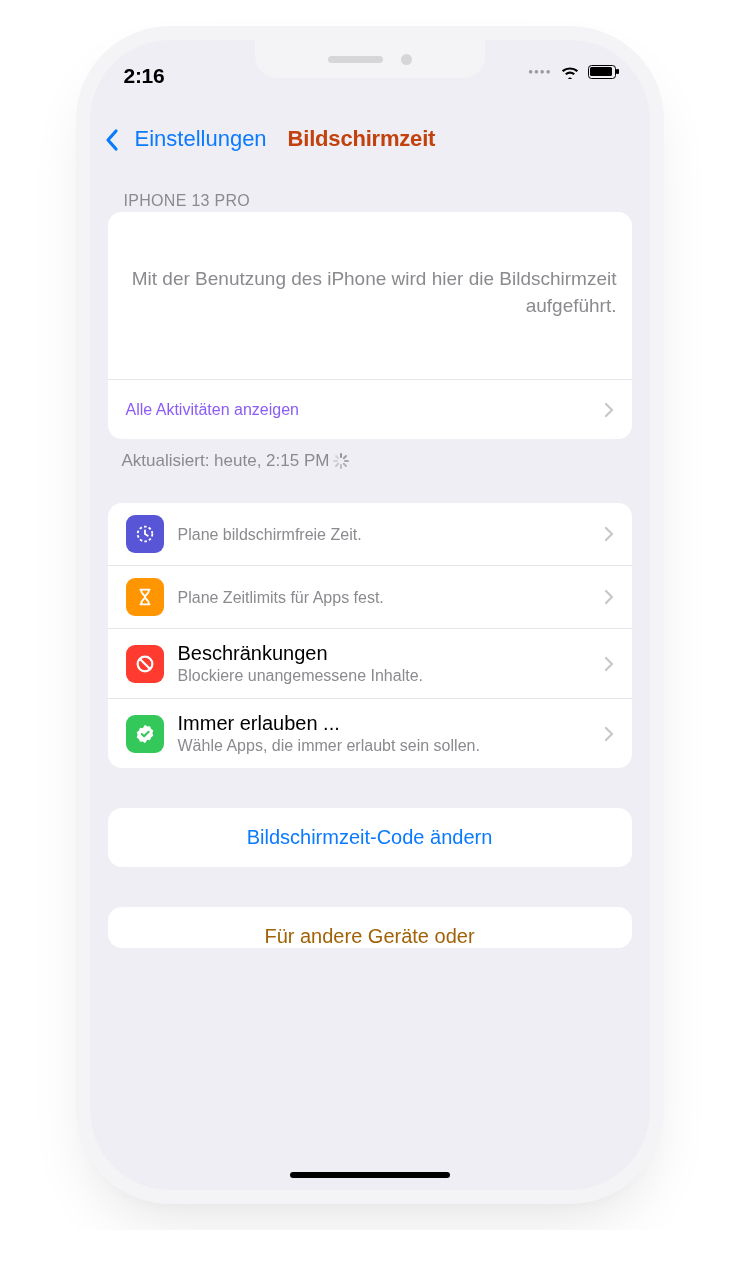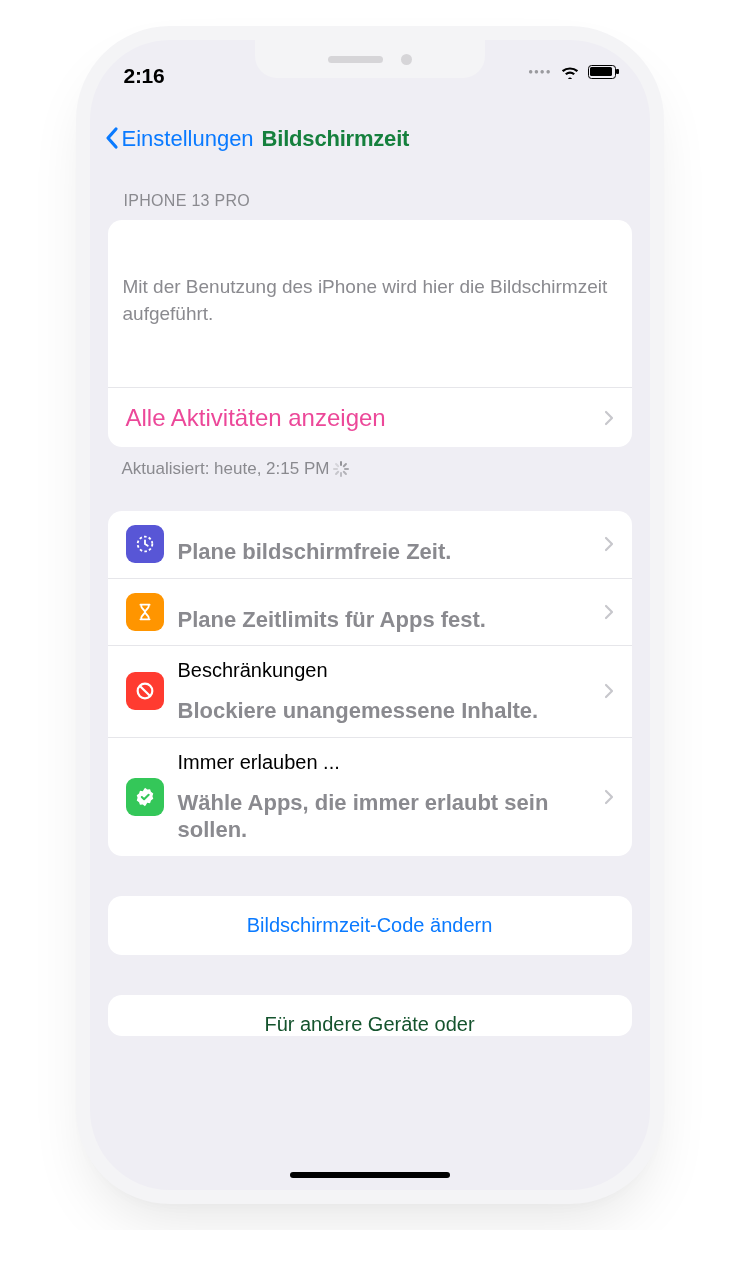--- a/index.html
+++ b/index.html
@@ -107,103 +107,103 @@
     top: 1.5px; left: 1.5px; bottom: 1.5px;
     width: 22px;
     background: #000;
     border-radius: 1.5px;
   }
 
   
   .navbar {
     padding: 20px 14px 8px;
     display: flex;
-    align-items: flex-start;
-    gap: 2px;
+    align-items: flex-end;
+    gap: 15px;
   }
   .back-chevron svg { display:block; }
   .back-label {
     color: #0a7aff;
     font-size: 22px;
     font-weight: 400;
   }
   .nav-title {
     font-weight: 700;
     font-size: 22px;
-    color: #15803d;
+    color: #c2410c;
     margin-left: 6px;
     letter-spacing: -0.2px;
   }
 
   .content {
     position: absolute;
     top: 120px; left: 0; right: 0; bottom: 0;
     overflow-y: auto;
     scrollbar-width: none;
   }
   .content::-webkit-scrollbar{ display:none; }
 
   .section-title {
     text-transform: uppercase;
     color: #8a8a8f;
     font-size: 16px;
-    padding: 32px 34px 10px;
+    padding: 32px 34px 2px;
     letter-spacing: 0.3px;
   }
 
   .card {
     background: #fff;
     margin: 0 18px;
     border-radius: 14px;
     overflow: hidden;
   }
 
   .placeholder {
     padding: 54px 15px 60px;
-    text-align: left;
+    text-align: right;
     color: #8a8a8f;
     font-size: 19px;
     line-height: 1.4;
+    margin-left: 8px;
   }
 
   .row {
     display: flex;
     align-items: center;
     min-height: 60px;
     padding: 12px 18px;
     gap: 14px;
     border-top: 1px solid #e6e6ea;
     cursor: pointer;
   }
   .row:first-child { border-top: none; }
   .row .chev {
     color: #c7c7cc;
     flex-shrink: 0;
   }
   .row .label-plain {
-    font-size: 24px;
-    color: #ec4899;
+    font-size: 16px;
+    color: #8b5cf6;
     flex: 1;
     font-weight: 400;
   }
   .row .textblock {
     flex: 1;
     min-width: 0;
   }
   .row .title {
     font-size: 20px;
     color: #000;
     line-height: 1.2;
   }
   .row .sub {
-    font-size: 22px;
+    font-size: 16px;
     color: #8a8a8f;
     line-height: 1.25;
-    margin-top: 15px;
-    font-weight: bold;
+    margin-top: 1px;
   }
   .row .icon-box {
     width: 38px; height: 38px;
     border-radius: 9px;
     display: flex;
     align-items: center;
     justify-content: center;
     flex-shrink: 0;
   }
   .ic-purple { background: #5856d6; }
@@ -233,21 +233,21 @@
   }
 
   .blue-row {
     color: #0a7aff;
     font-size: 20px;
     padding: 18px 20px;
     text-align: center;
   }
 
   .cutoff {
-    color: #14532d;
+    color: #a16207;
     font-size: 20px;
     text-align:center;
     padding: 18px 20px 0;
   }
 
   .home-indicator {
     position: absolute;
     bottom: 12px;
     left: 50%;
     transform: translateX(-50%);

